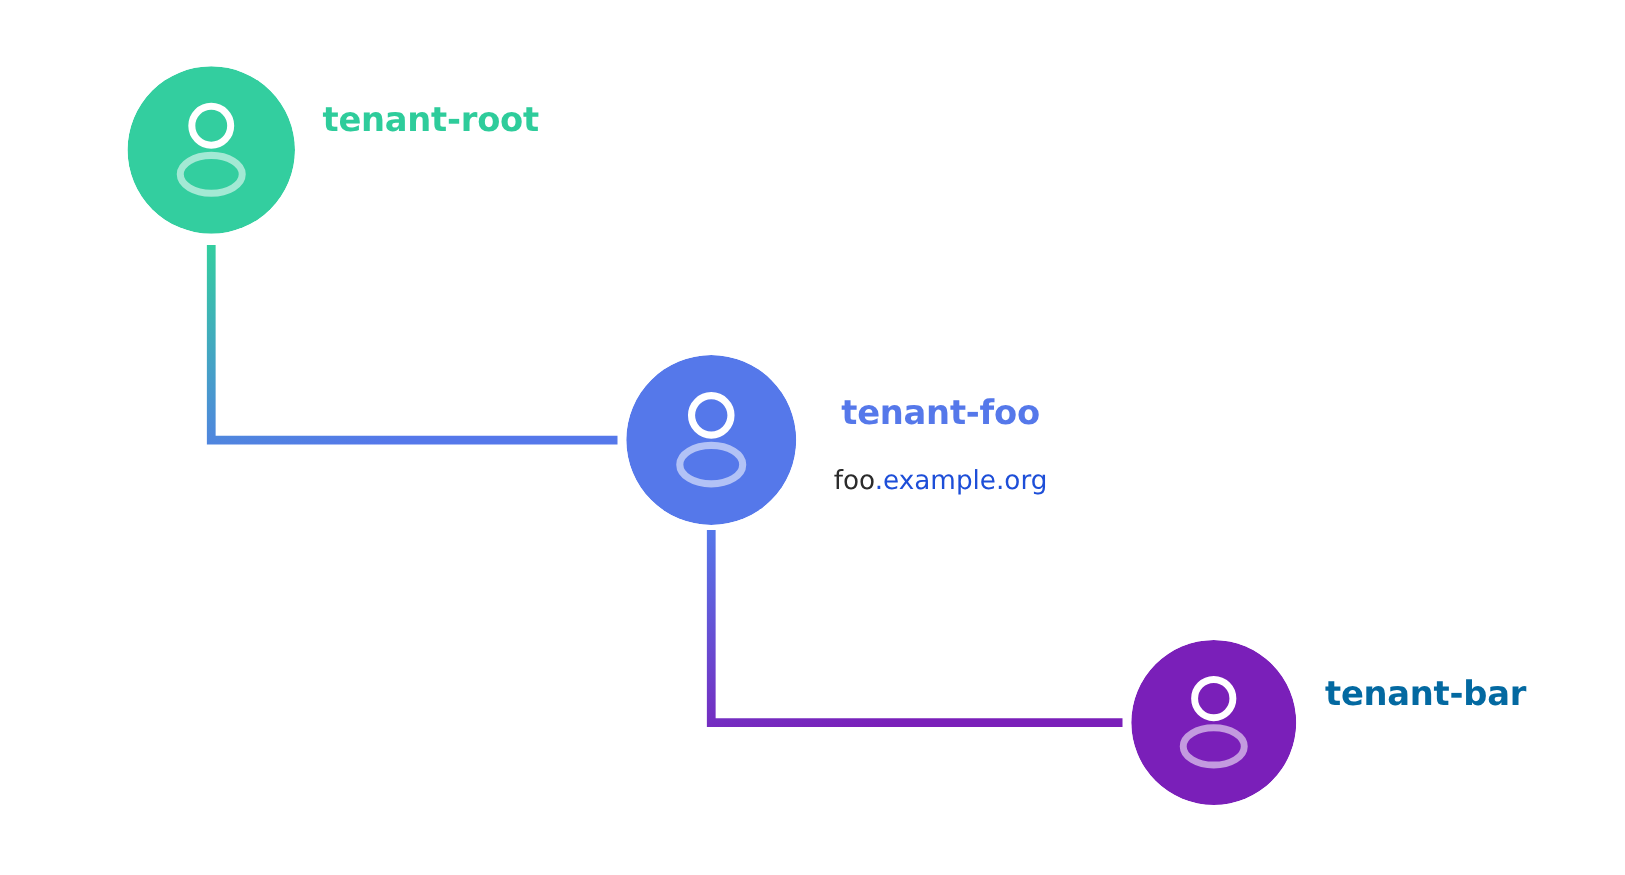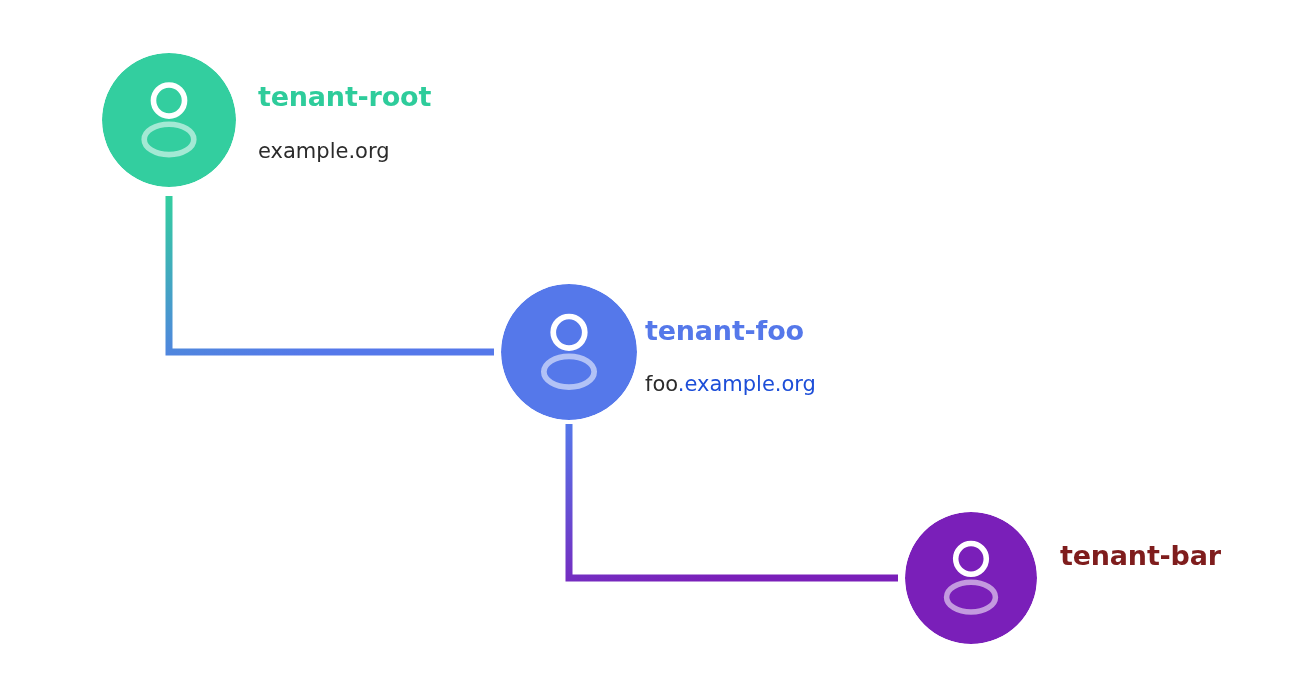--- a/index.html
+++ b/index.html
@@ -77,40 +77,39 @@
   </svg>
 
   <div class="node" id="node-0" style="left: 66px; top: 53px; width: 134px; height: 134px;">
     <svg class="node-avatar" id="avatar-0" viewBox="0 0 100 100" xmlns="http://www.w3.org/2000/svg" style="width: 134px; height: 134px;">
       <circle id="avatar-bg-0" cx="50" cy="50" r="50" fill="#33ce9f"></circle>
       <circle cx="50" cy="35.5" r="11.6" fill="none" stroke="#ffffff" stroke-width="4.2"></circle>
       <ellipse cx="50" cy="64.5" rx="18.5" ry="11.3" fill="none" stroke="#ffffff" stroke-opacity="0.55" stroke-width="4.2"></ellipse>
     </svg>
     <div class="node-text" id="text-0" style="left: 156px; top: 29px;">
       <div class="node-title" id="title-0" style="color: rgb(46, 204, 155);">tenant-root</div>
-      <div class="node-domain" style="margin-top: 28px;"><span id="dompre-0">example.org</span><span class="domain-suffix" id="domsuf-0"></span></div>
     </div>
   </div>
 
   <div class="node" id="node-1" style="left: 465px; top: 284px; width: 136px; height: 136px;">
     <svg class="node-avatar" id="avatar-1" viewBox="0 0 100 100" xmlns="http://www.w3.org/2000/svg" style="width: 136px; height: 136px;">
       <circle id="avatar-bg-1" cx="50" cy="50" r="50" fill="#5578ea"></circle>
       <circle cx="50" cy="35.5" r="11.6" fill="none" stroke="#ffffff" stroke-width="4.2"></circle>
       <ellipse cx="50" cy="64.5" rx="18.5" ry="11.3" fill="none" stroke="#ffffff" stroke-opacity="0.55" stroke-width="4.2"></ellipse>
     </svg>
-    <div class="node-text" id="text-1" style="left: 144px; top: 32px;">
+    <div class="node-text" id="text-1" style="left: 166px; top: 32px; text-align: center;">
       <div class="node-title" id="title-1" style="color: rgb(85, 120, 234);">tenant-foo</div>
       <div class="node-domain" style="margin-top: 27px;"><span id="dompre-1">foo</span><span class="domain-suffix" id="domsuf-1">.example.org</span></div>
     </div>
   </div>
 
   <div class="node" id="node-2" style="left: 869px; top: 512px; width: 132px; height: 132px;">
     <svg class="node-avatar" id="avatar-2" viewBox="0 0 100 100" xmlns="http://www.w3.org/2000/svg" style="width: 132px; height: 132px;">
       <circle id="avatar-bg-2" cx="50" cy="50" r="50" fill="#7a1fb9"></circle>
       <circle cx="50" cy="35.5" r="11.6" fill="none" stroke="#ffffff" stroke-width="4.2"></circle>
       <ellipse cx="50" cy="64.5" rx="18.5" ry="11.3" fill="none" stroke="#ffffff" stroke-opacity="0.55" stroke-width="4.2"></ellipse>
     </svg>
     <div class="node-text" id="text-2" style="left: 155px; top: 29px;">
-      <div class="node-title" id="title-2" style="color: #7f1d1d;">tenant-bar</div>
+      <div class="node-title" id="title-2" style="color: #0369a1;">tenant-bar</div>
     </div>
   </div>
 
 </div>
 
 </body></html>

